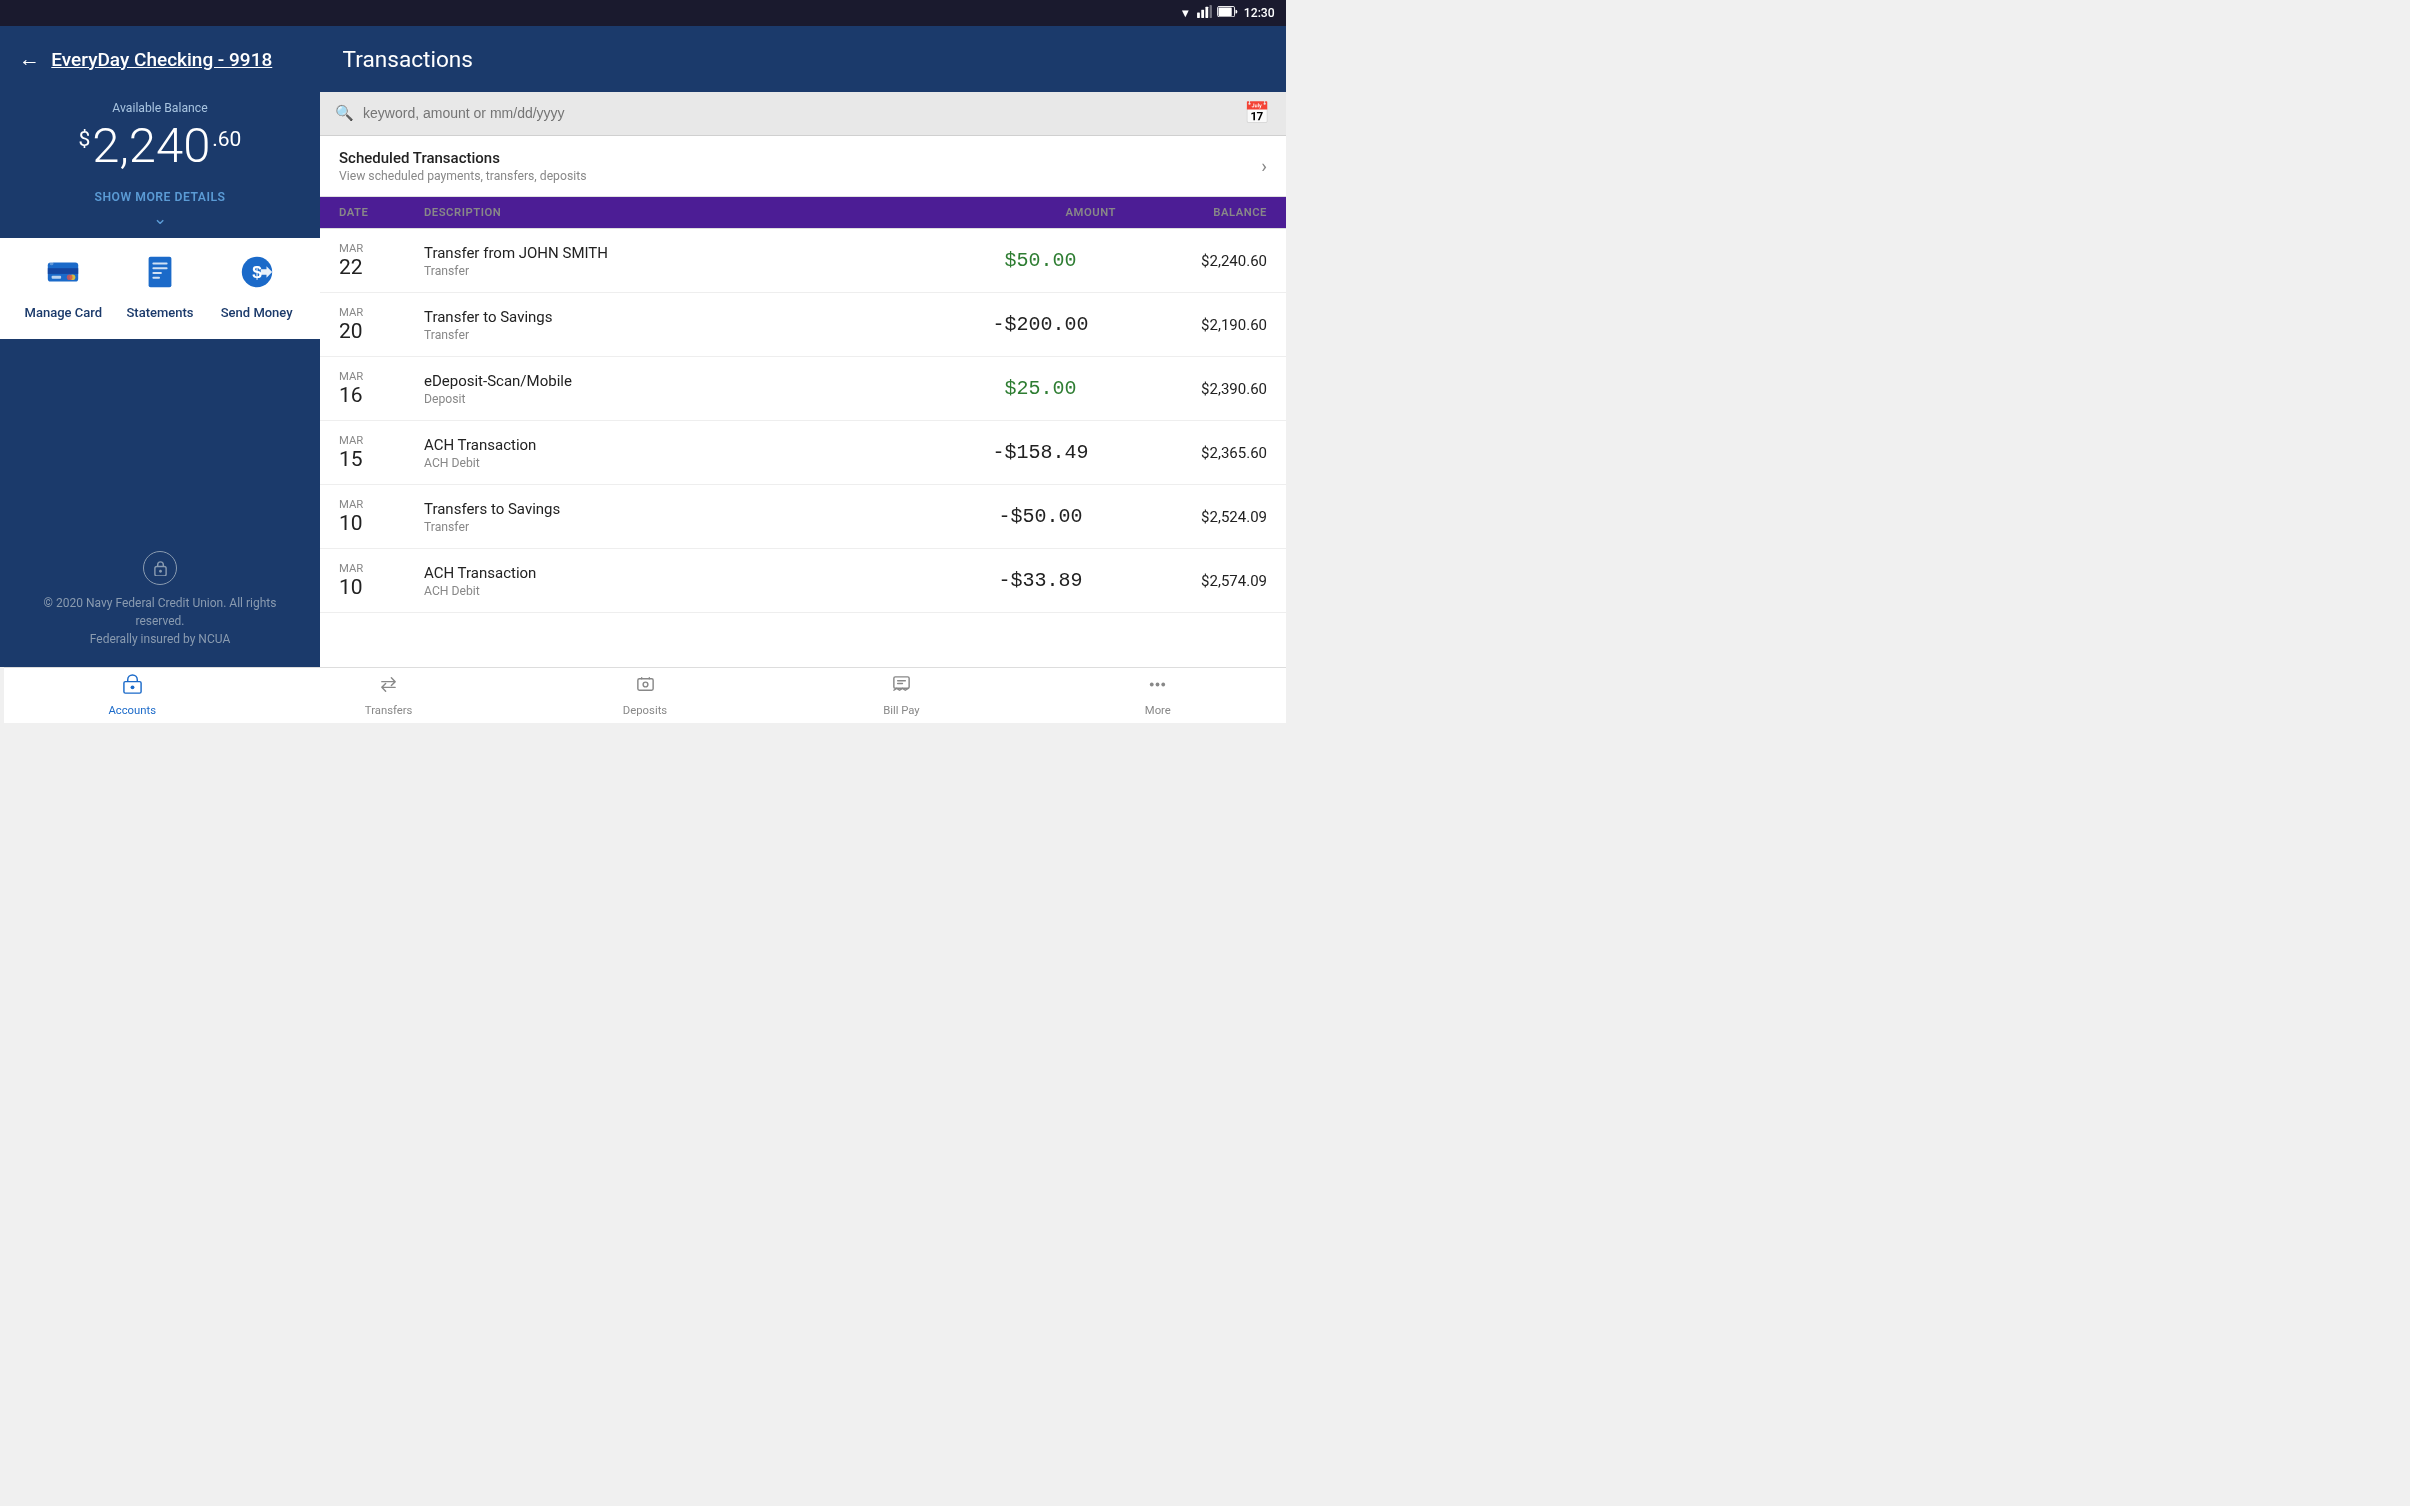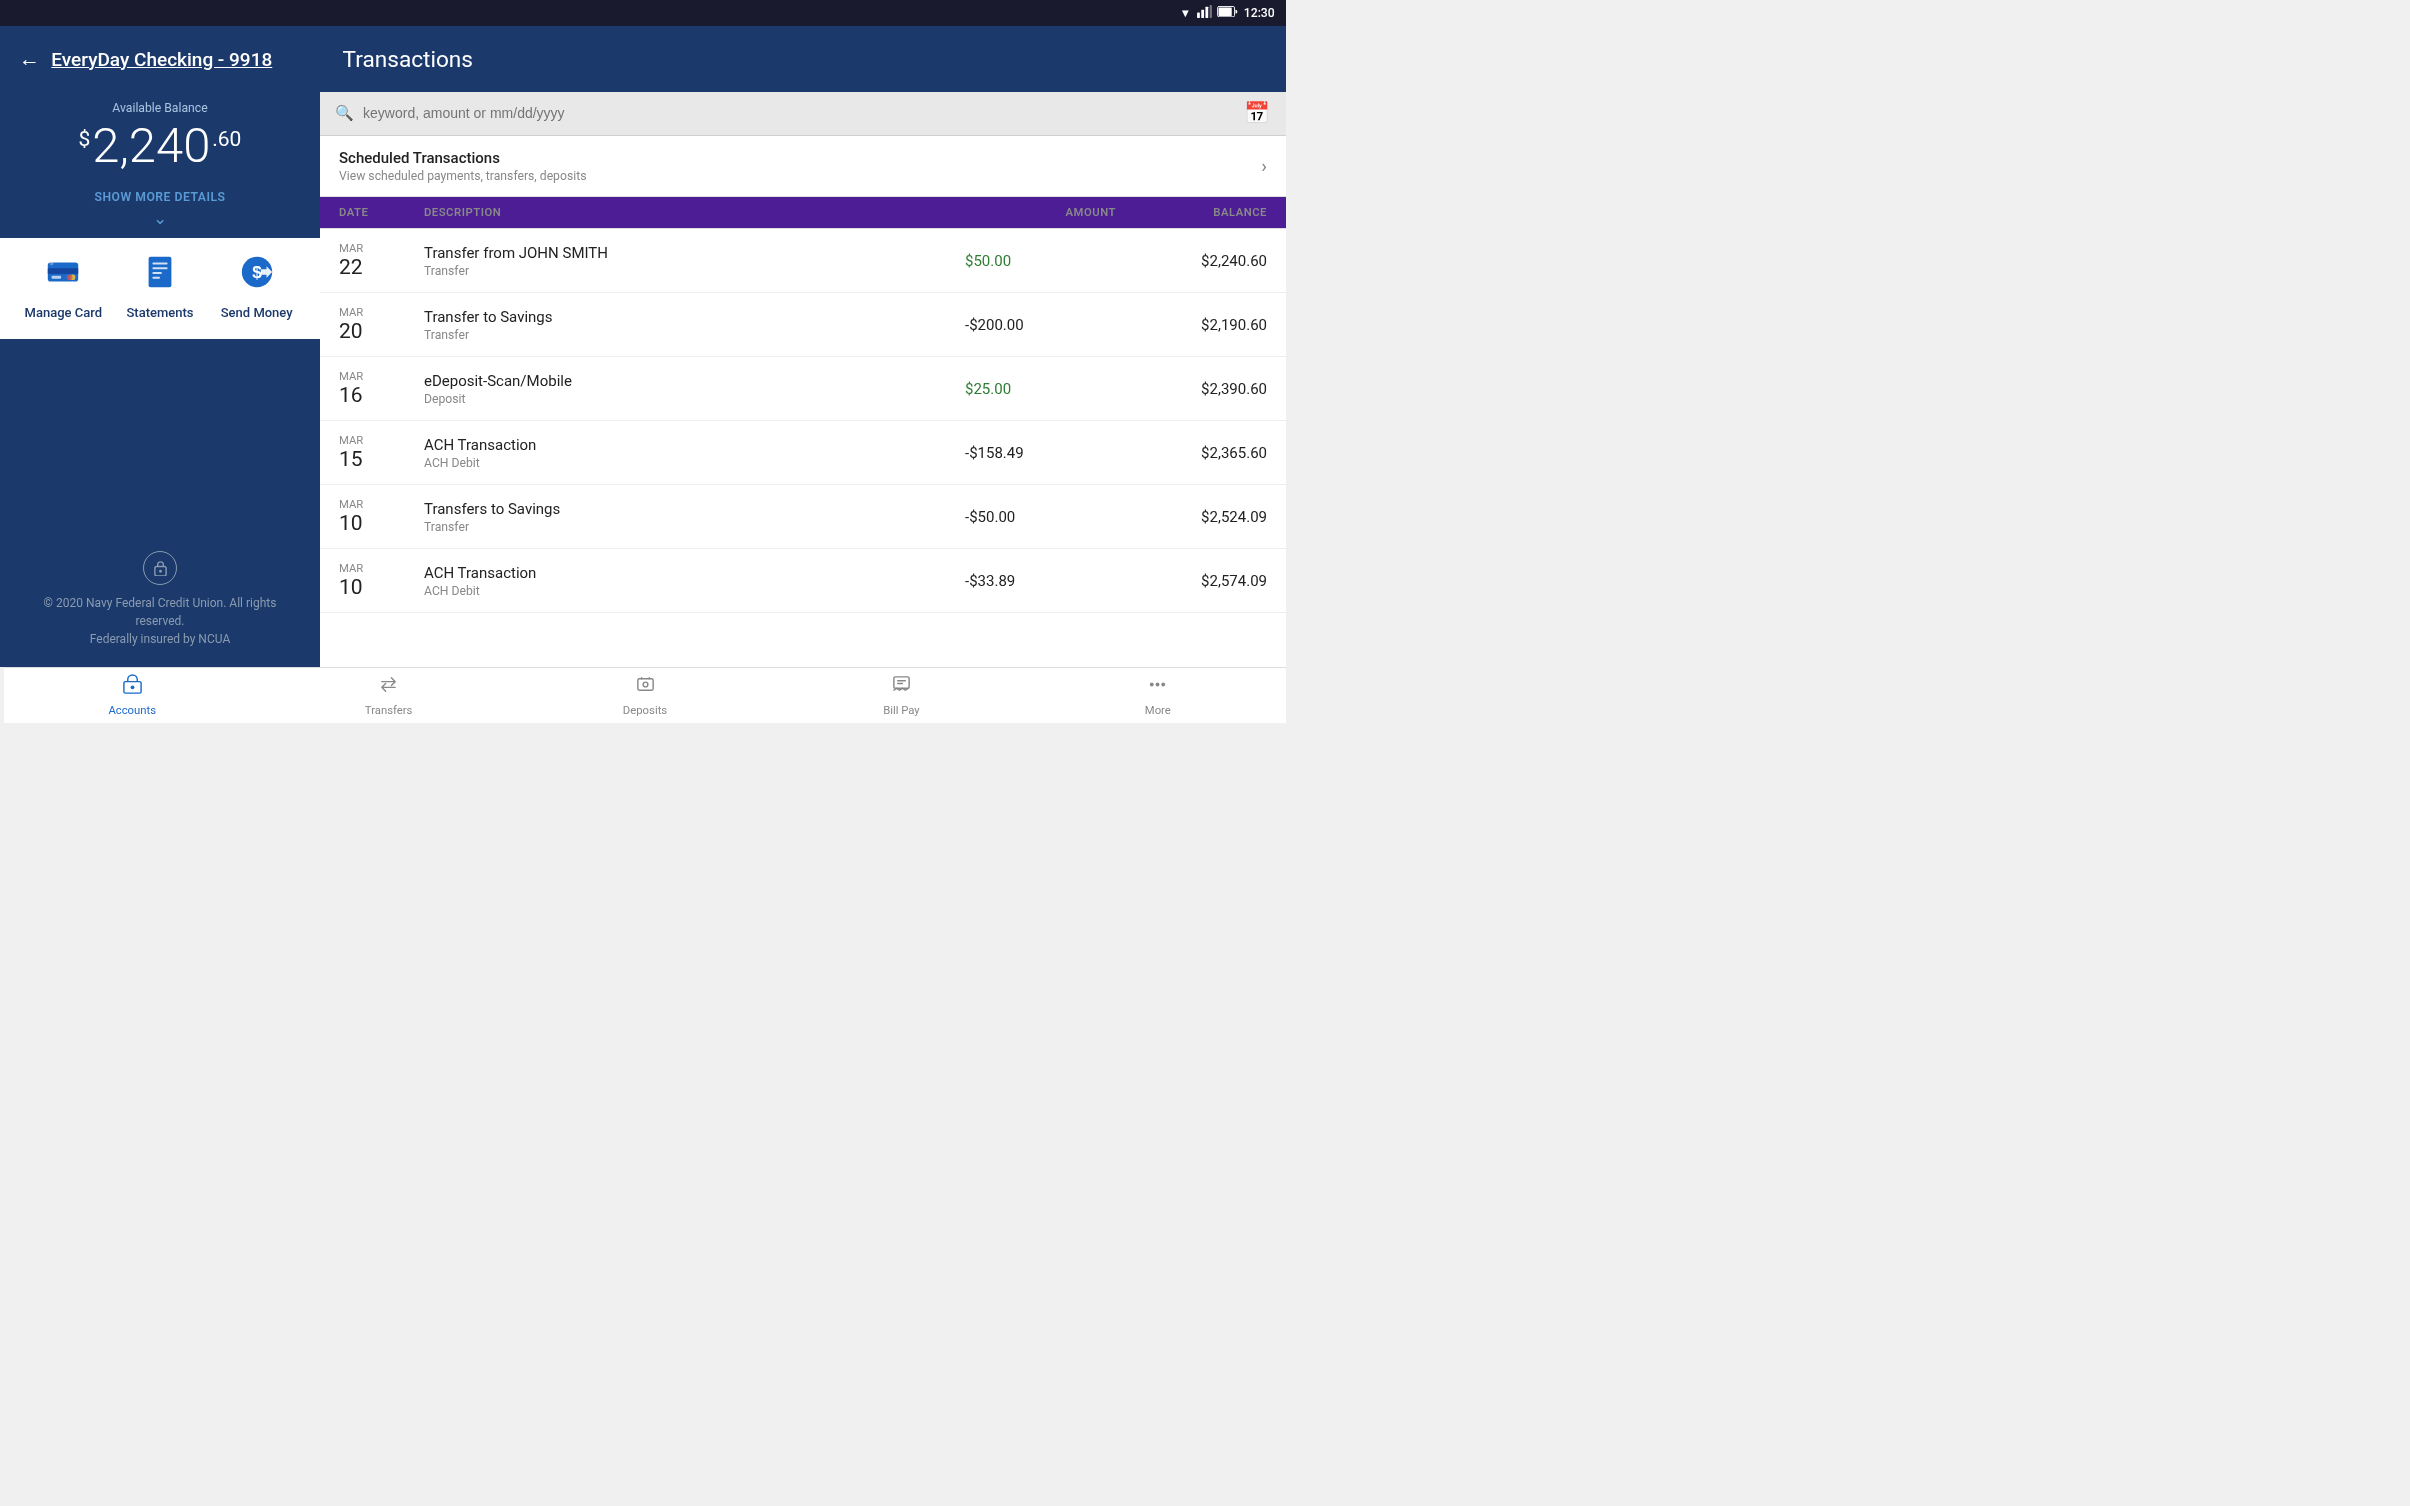--- a/index.html
+++ b/index.html
@@ -308,23 +308,24 @@
       font-size: 15px;
       color: #222;
       font-weight: 400;
     }
     .tx-sub {
       font-size: 12.2px;
       color: #888;
       margin-top: 1.9px;
     }
     .tx-amount {
-      text-align: left;
-      font-size: 15px;
+      text-align: center;
+      font-size: 20px;
       font-weight: 400;
+      font-family: Liberation Mono, monospace;
     }
     .tx-amount.positive { color: #2e7d32; }
     .tx-amount.negative { color: #222; }
     .tx-balance {
       text-align: right;
       font-size: 15px;
       color: #222;
     }
 
     

